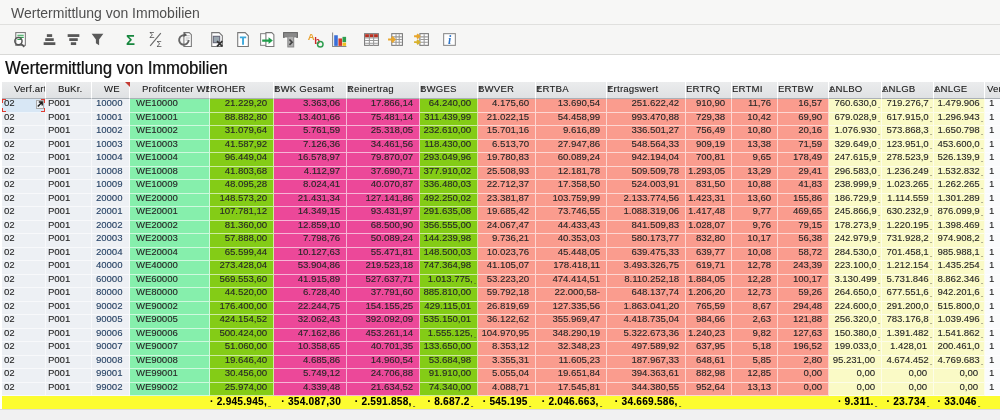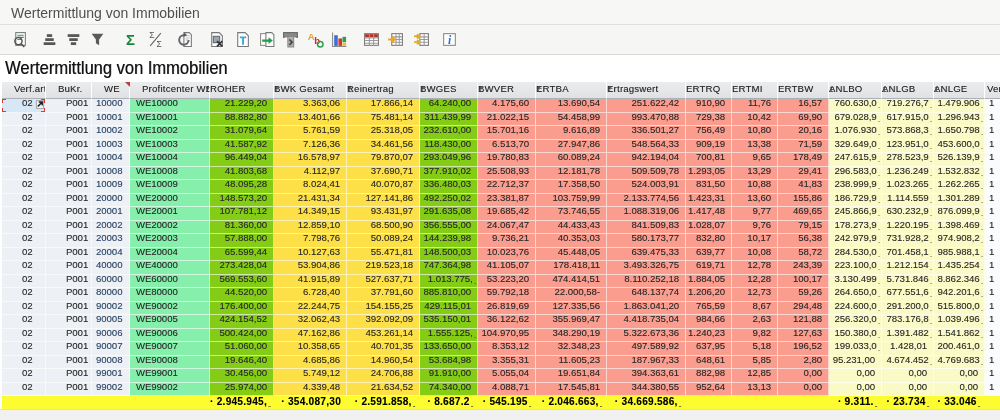--- a/index.html
+++ b/index.html
@@ -5,25 +5,25 @@
 .titlebar{position:absolute;left:0;top:0;width:1000px;height:25px;background:#f7f7f6;border-bottom:1px solid #e0e0de}
 .titlebar span{position:absolute;left:11px;top:5px;font-size:14px;color:#4f4f4f}
 .toolbar{position:absolute;left:0;top:25px;width:1000px;height:30px;background:#f6f6f5;border-bottom:1px solid #d9d9d7}
 .ic{position:absolute;top:6px}
 .head{position:absolute;left:5px;top:57px;font-size:16.5px;color:#111;transform:scaleY(1.16);transform-origin:left top;letter-spacing:0px;text-shadow:0.5px 0 rgba(0,0,0,0.55)}
 .grid{position:absolute;left:2px;top:82px;width:1003px;height:327px;display:grid;grid-template-columns:44px 46px 38px 80px 64px 73px 73px 58px 58px 71px 79px 46px 46px 51px 53px 52px 51px 20px;grid-template-rows:17px repeat(22,13.5px) 13px;background:#fff}
 .c{border-right:1px solid rgba(255,255,255,0.6);border-bottom:1px solid rgba(255,255,255,0.6);overflow:hidden;white-space:nowrap;font-size:9.5px;line-height:8.5px;color:#2b2b2b;padding-left:3px;position:relative;text-shadow:0.3px 0 rgba(0,0,0,0.32)}
 .h{background:linear-gradient(#ebeced,#dfe1e3);border-right:1px solid #fff;border-bottom:1px solid #aab0b6;line-height:14px;color:#222;padding-left:12px;letter-spacing:0.25px}
 .h4,.h5,.h6,.h7,.h8,.h9,.h10,.h11,.h12,.h13,.h14,.h15,.h16{text-align:left;padding-right:2px;padding-left:0}
 .n{text-align:right;padding-right:6px;padding-left:0}
-.col0,.col1{background:#edf0f4;padding-left:20px}
+.col0,.col1{background:#edf0f4;padding-left:2px}
 .col2{background:#edf0f4;padding-left:4px}
 .col3{background:#86efac;padding-left:6px}
 .col4{background:#84cc16}
-.col5,.col6{background:#fde047}
+.col5,.col6{background:#ec4899}
 .col7{background:#84cc16}
 .col8,.col9,.col10,.col11,.col12,.col13{background:#fa9c8e}
 .col14,.col15,.col16{background:#fafac6}
 .col17{background:#fafbfc;padding-left:4px}
 .h17{padding-left:2px}
 .lk{color:#2c4a70;}
 .sel{background:#d8e7f5}
 .k{position:absolute;width:4px;height:4px}
 .tl{left:0;top:0;border-left:1.5px solid #e03a2f;border-top:1.5px solid #e03a2f}
 .tr{right:0;top:0;border-right:1.5px solid #e03a2f;border-top:1.5px solid #e03a2f}

